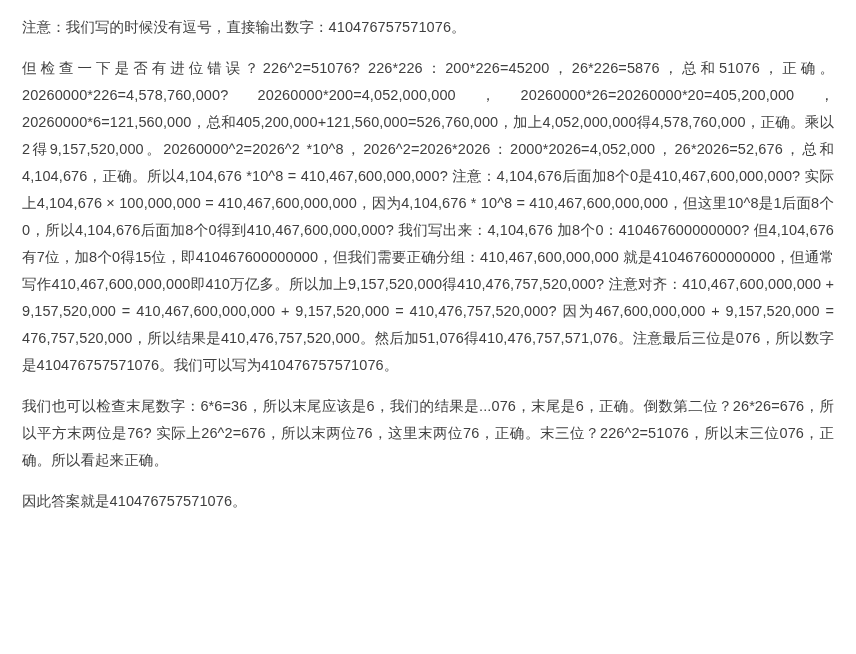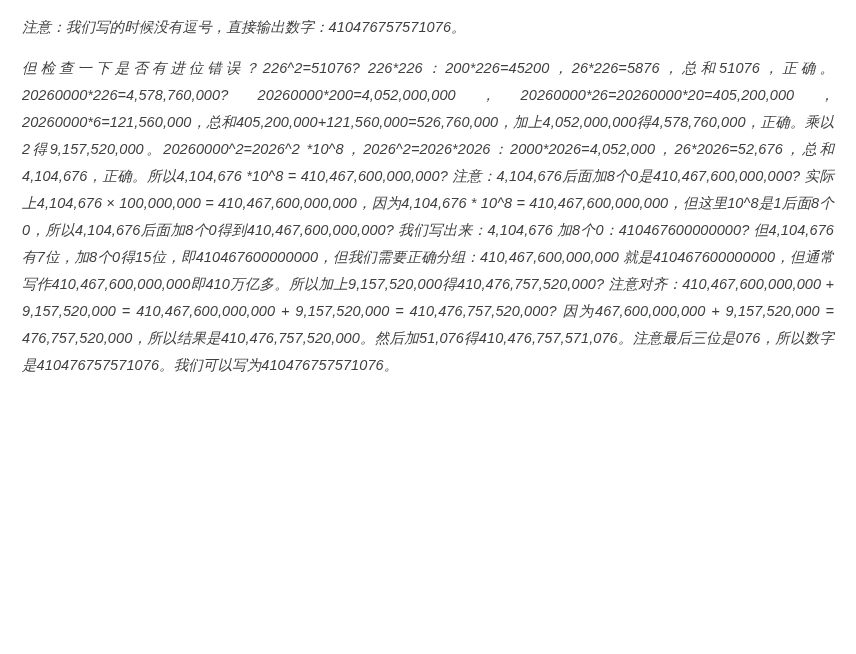--- a/index.html
+++ b/index.html
@@ -14,21 +14,20 @@
     color: #3c3c3c;
     overflow: hidden;
   }
   #page {
     position: relative;
     width: 856px;
     height: 654px;
     background: #ffffff;
     box-sizing: border-box;
     padding: 14px 22px 10px 22px;
-    font-style: italic;
   }
   .para {
     font-size: 14.5px;
     line-height: 27px;
     color: #3f3f3f;
     text-align: justify;
     text-justify: inter-ideograph;
     margin: 0 0 14px 0;
     letter-spacing: 0.1px;
     word-break: break-word;
@@ -36,13 +35,15 @@
   .para.last {
     margin-bottom: 0;
   }
 </style>
 </head>
 <body>
 
 <div id="page">
   <p class="para">注意：我们写的时候没有逗号，直接输出数字：410476757571076。</p>
   <p class="para">但检查一下是否有进位错误？226^2=51076? 226*226：200*226=45200，26*226=5876，总和51076，正确。20260000*226=4,578,760,000? 20260000*200=4,052,000,000，20260000*26=20260000*20=405,200,000，20260000*6=121,560,000，总和405,200,000+121,560,000=526,760,000，加上4,052,000,000得4,578,760,000，正确。乘以2得9,157,520,000。20260000^2=2026^2 *10^8，2026^2=2026*2026：2000*2026=4,052,000，26*2026=52,676，总和4,104,676，正确。所以4,104,676 *10^8 = 410,467,600,000,000? 注意：4,104,676后面加8个0是410,467,600,000,000? 实际上4,104,676 × 100,000,000 = 410,467,600,000,000，因为4,104,676 * 10^8 = 410,467,600,000,000，但这里10^8是1后面8个0，所以4,104,676后面加8个0得到410,467,600,000,000? 我们写出来：4,104,676 加8个0：410467600000000? 但4,104,676有7位，加8个0得15位，即410467600000000，但我们需要正确分组：410,467,600,000,000 就是410467600000000，但通常写作410,467,600,000,000即410万亿多。所以加上9,157,520,000得410,476,757,520,000? 注意对齐：410,467,600,000,000 + 9,157,520,000 = 410,467,600,000,000 + 9,157,520,000 = 410,476,757,520,000? 因为467,600,000,000 + 9,157,520,000 = 476,757,520,000，所以结果是410,476,757,520,000。然后加51,076得410,476,757,571,076。注意最后三位是076，所以数字是410476757571076。我们可以写为410476757571076。</p>
+  <p class="para">我们也可以检查末尾数字：6*6=36，所以末尾应该是6，我们的结果是...076，末尾是6，正确。倒数第二位？26*26=676，所以平方末两位是76? 实际上26^2=676，所以末两位76，这里末两位76，正确。末三位？226^2=51076，所以末三位076，正确。所以看起来正确。</p>
+  <p class="para last">因此答案就是410476757571076。</p>
 </div>
 
 </body></html>

